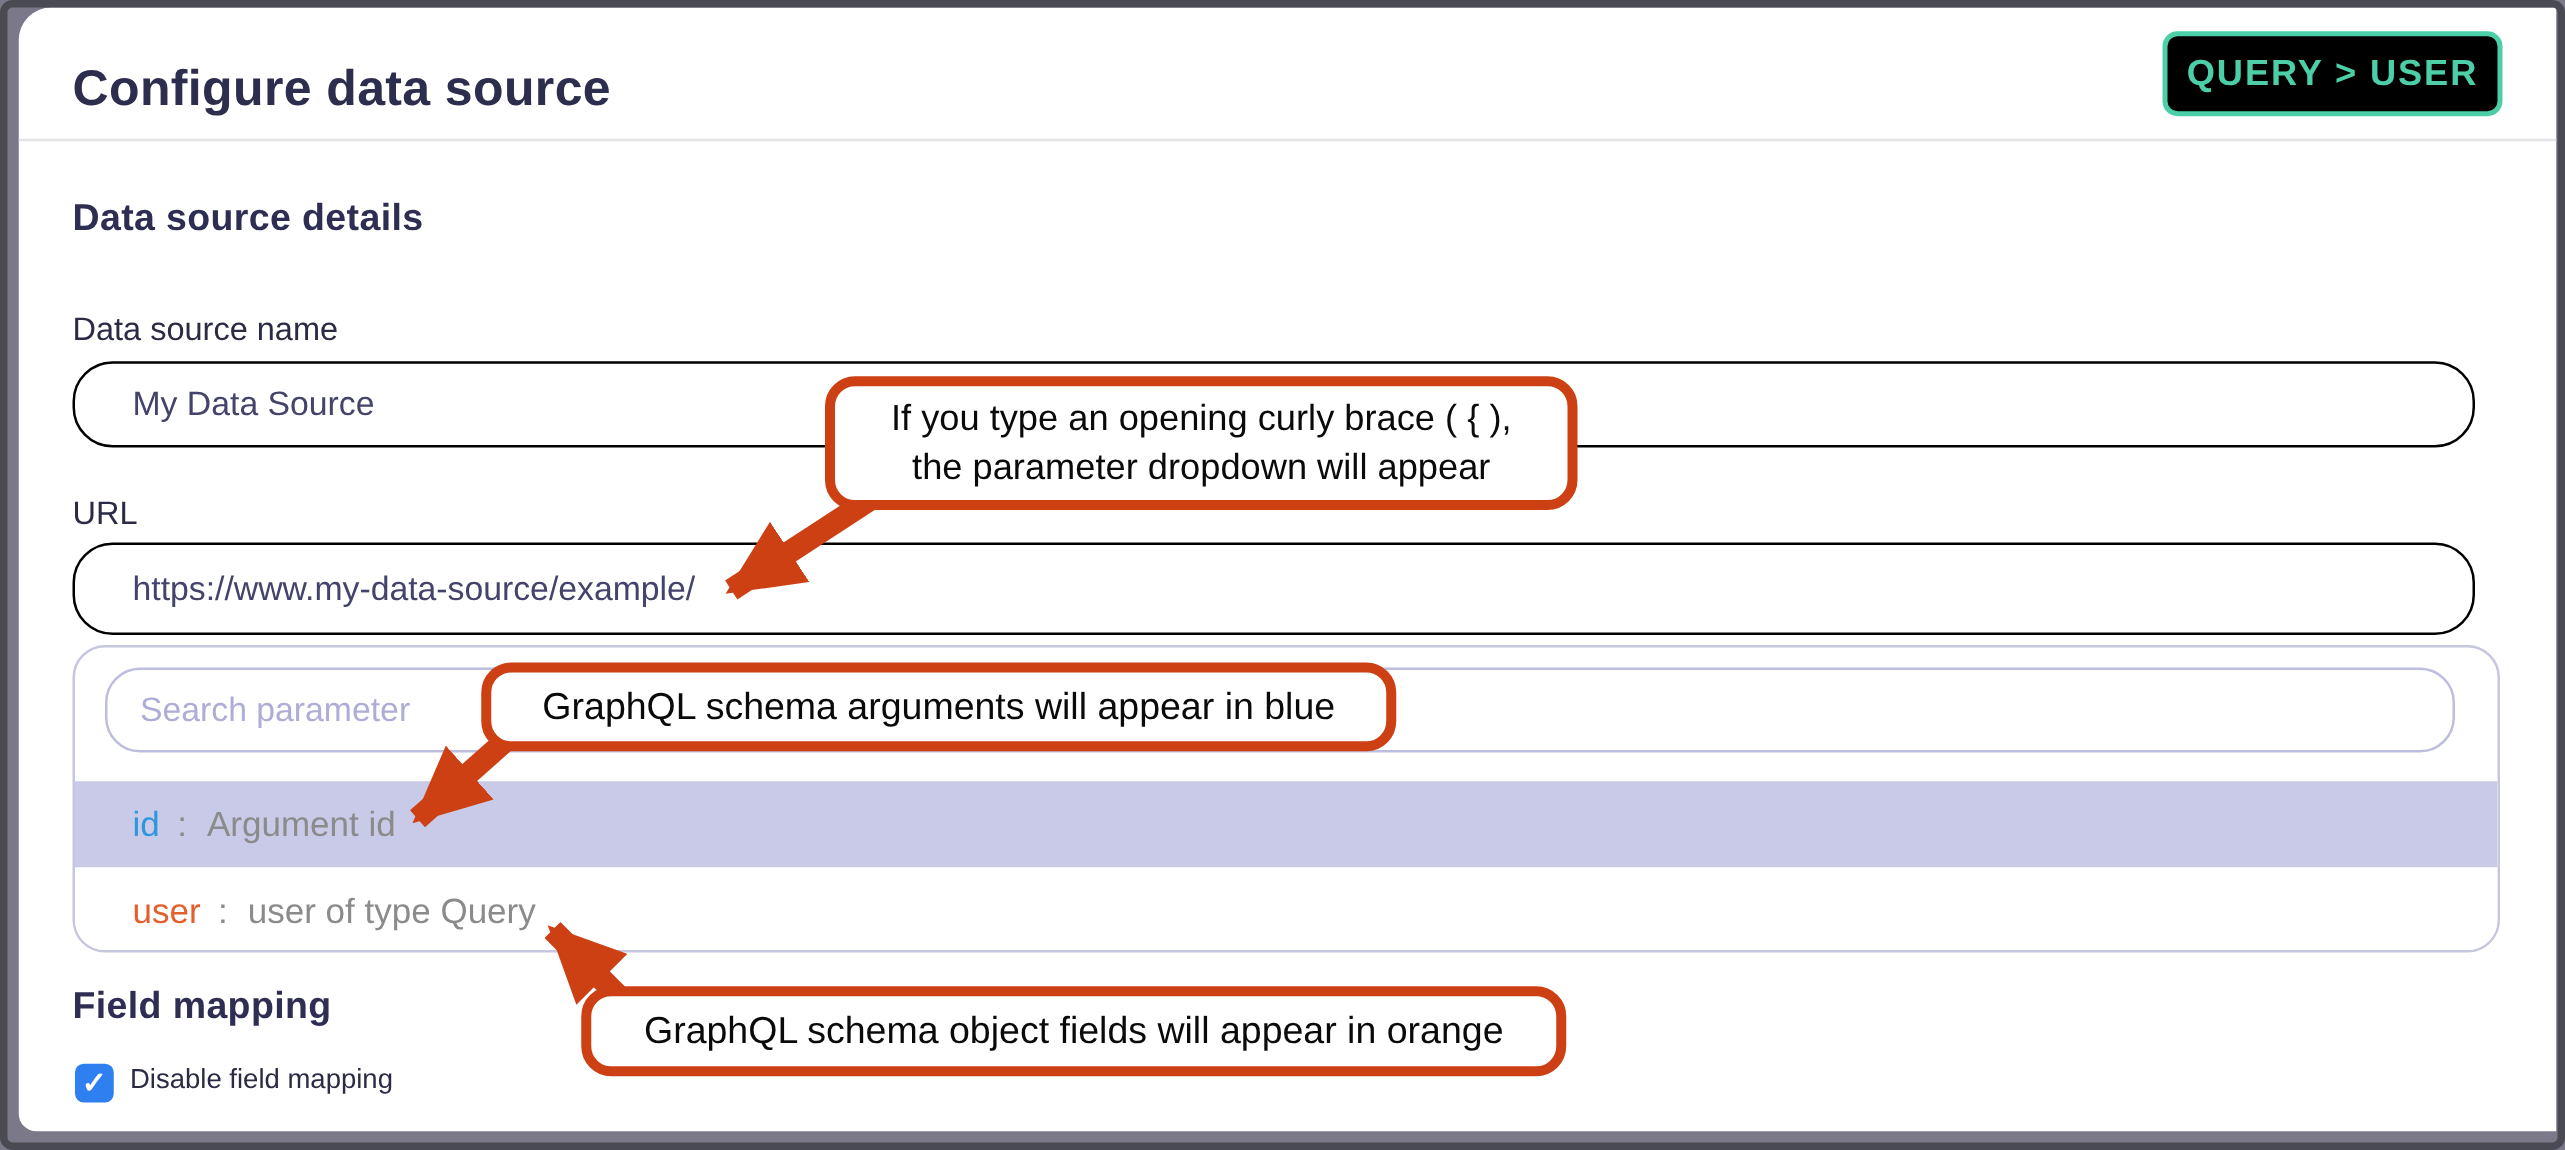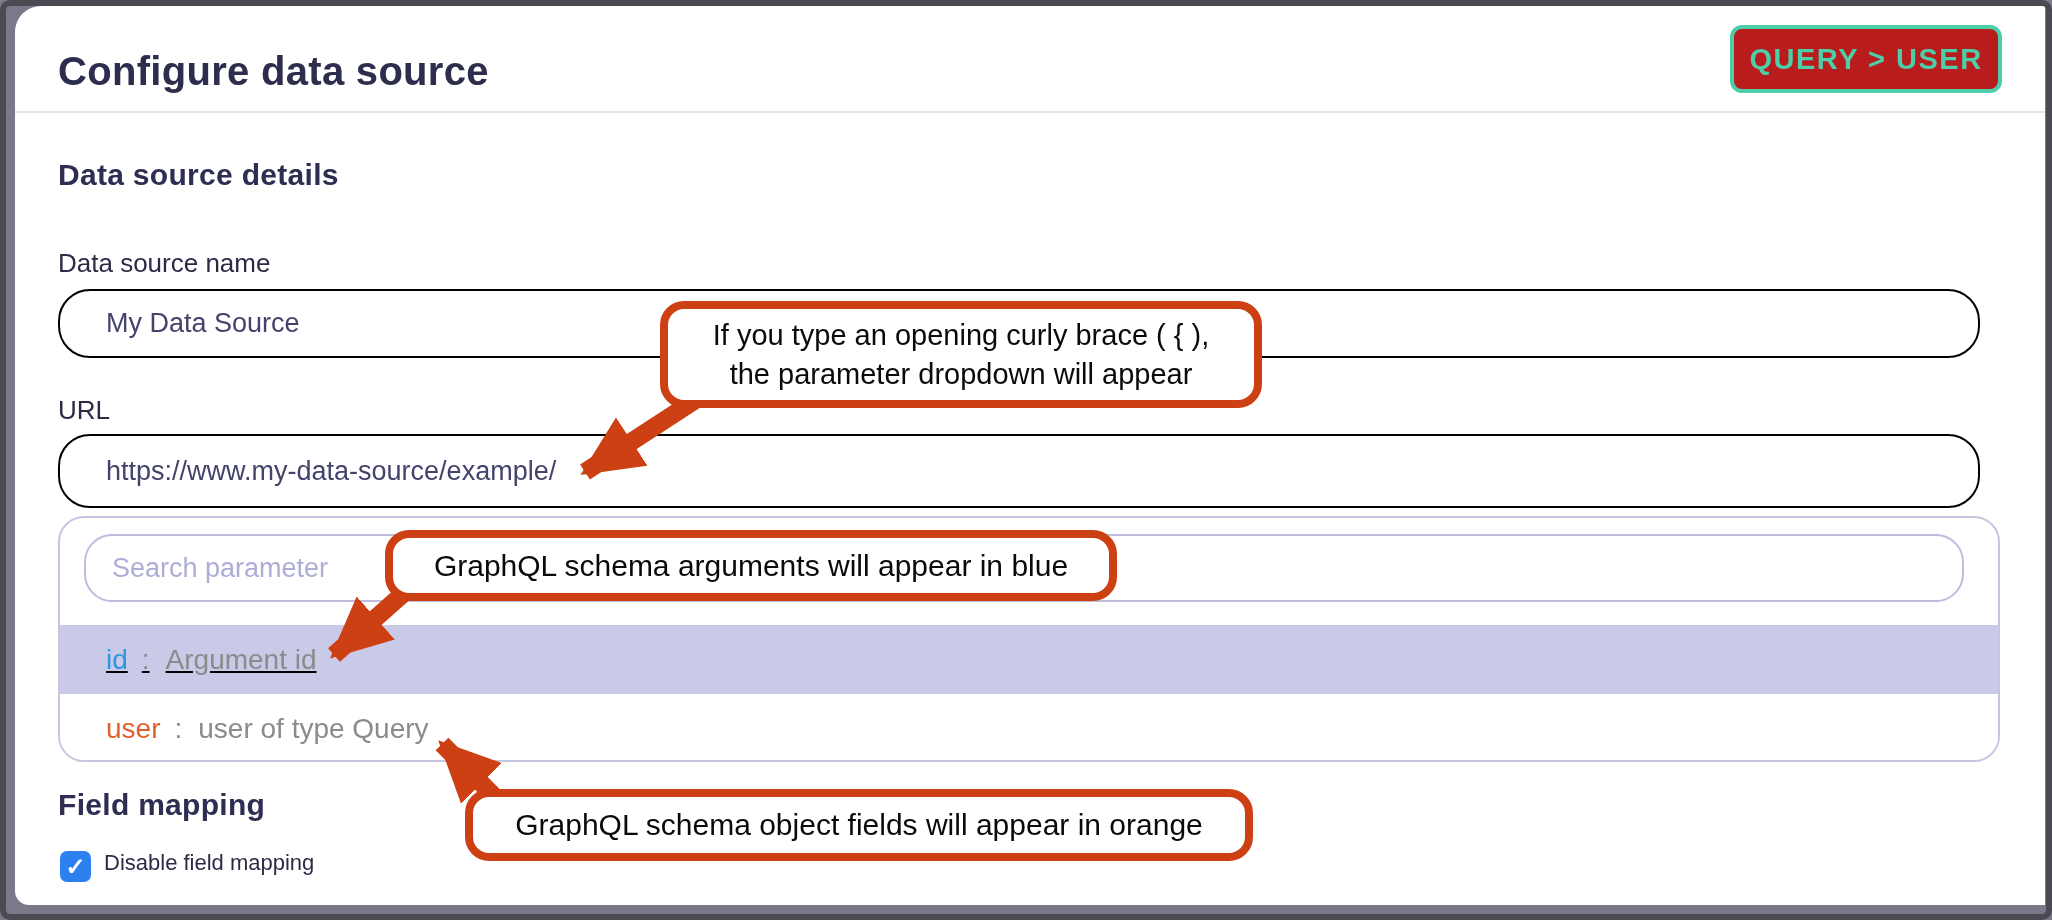--- a/index.html
+++ b/index.html
@@ -19,21 +19,21 @@
   }
   
   .page-title{
     position:absolute;left:58px;top:22px;z-index:10;
     font-size:40px;font-weight:700;color:#2d2d4e;letter-spacing:.3px;
   }
   .badge{
     position:absolute;left:1730px;top:25px;width:272px;height:68px;z-index:10;
     border:4px solid #4ccfa8;border-radius:12px;color:#4ccfa8;
     display:flex;align-items:center;justify-content:center;
-    font-size:29px;font-weight:700;letter-spacing:1.5px;background:#b91c1c;
+    font-size:29px;font-weight:700;letter-spacing:1.5px;background:#000000;
     cursor:pointer;
   }
   .header-divider{
     position:absolute;left:15px;top:111px;width:2030px;height:2px;
     background:#e4e4e8;z-index:10;
   }
   
   .section-heading{
     position:absolute;left:58px;z-index:10;
     font-size:30px;font-weight:700;color:#2e2e52;letter-spacing:.3px;
@@ -65,21 +65,21 @@
     border:2px solid #bdbdde;border-radius:28px;background:#ffffff;
     font-family:"Liberation Sans", sans-serif;
     font-size:27px;color:#43436b;padding:0 0 0 26px;outline:none;
   }
   .search-input::placeholder{color:#adadd6;opacity:1;}
   .dd-row{
     position:absolute;left:0;right:0;height:69px;
     display:flex;align-items:center;padding-left:46px;
     font-size:28px;cursor:pointer;
   }
-  .dd-row-1{top:107px;background:#c9c9e8;text-decoration:underline;}
+  .dd-row-1{top:107px;background:#c9c9e8;}
   .dd-row-2{top:176px;height:70px;background:#ffffff;}
   .dd-name{margin-right:14px;}
   .dd-name-arg{color:#2e97de;}
   .dd-name-field{color:#e2602d;}
   .dd-sep{color:#8b8b8b;margin-right:16px;}
   .dd-desc{color:#8b8b8b;}
   
   .checkbox{
     position:absolute;left:60px;top:851px;width:31px;height:31px;z-index:10;
     background:#2e80f0;border-radius:7px;display:flex;align-items:center;justify-content:center;

